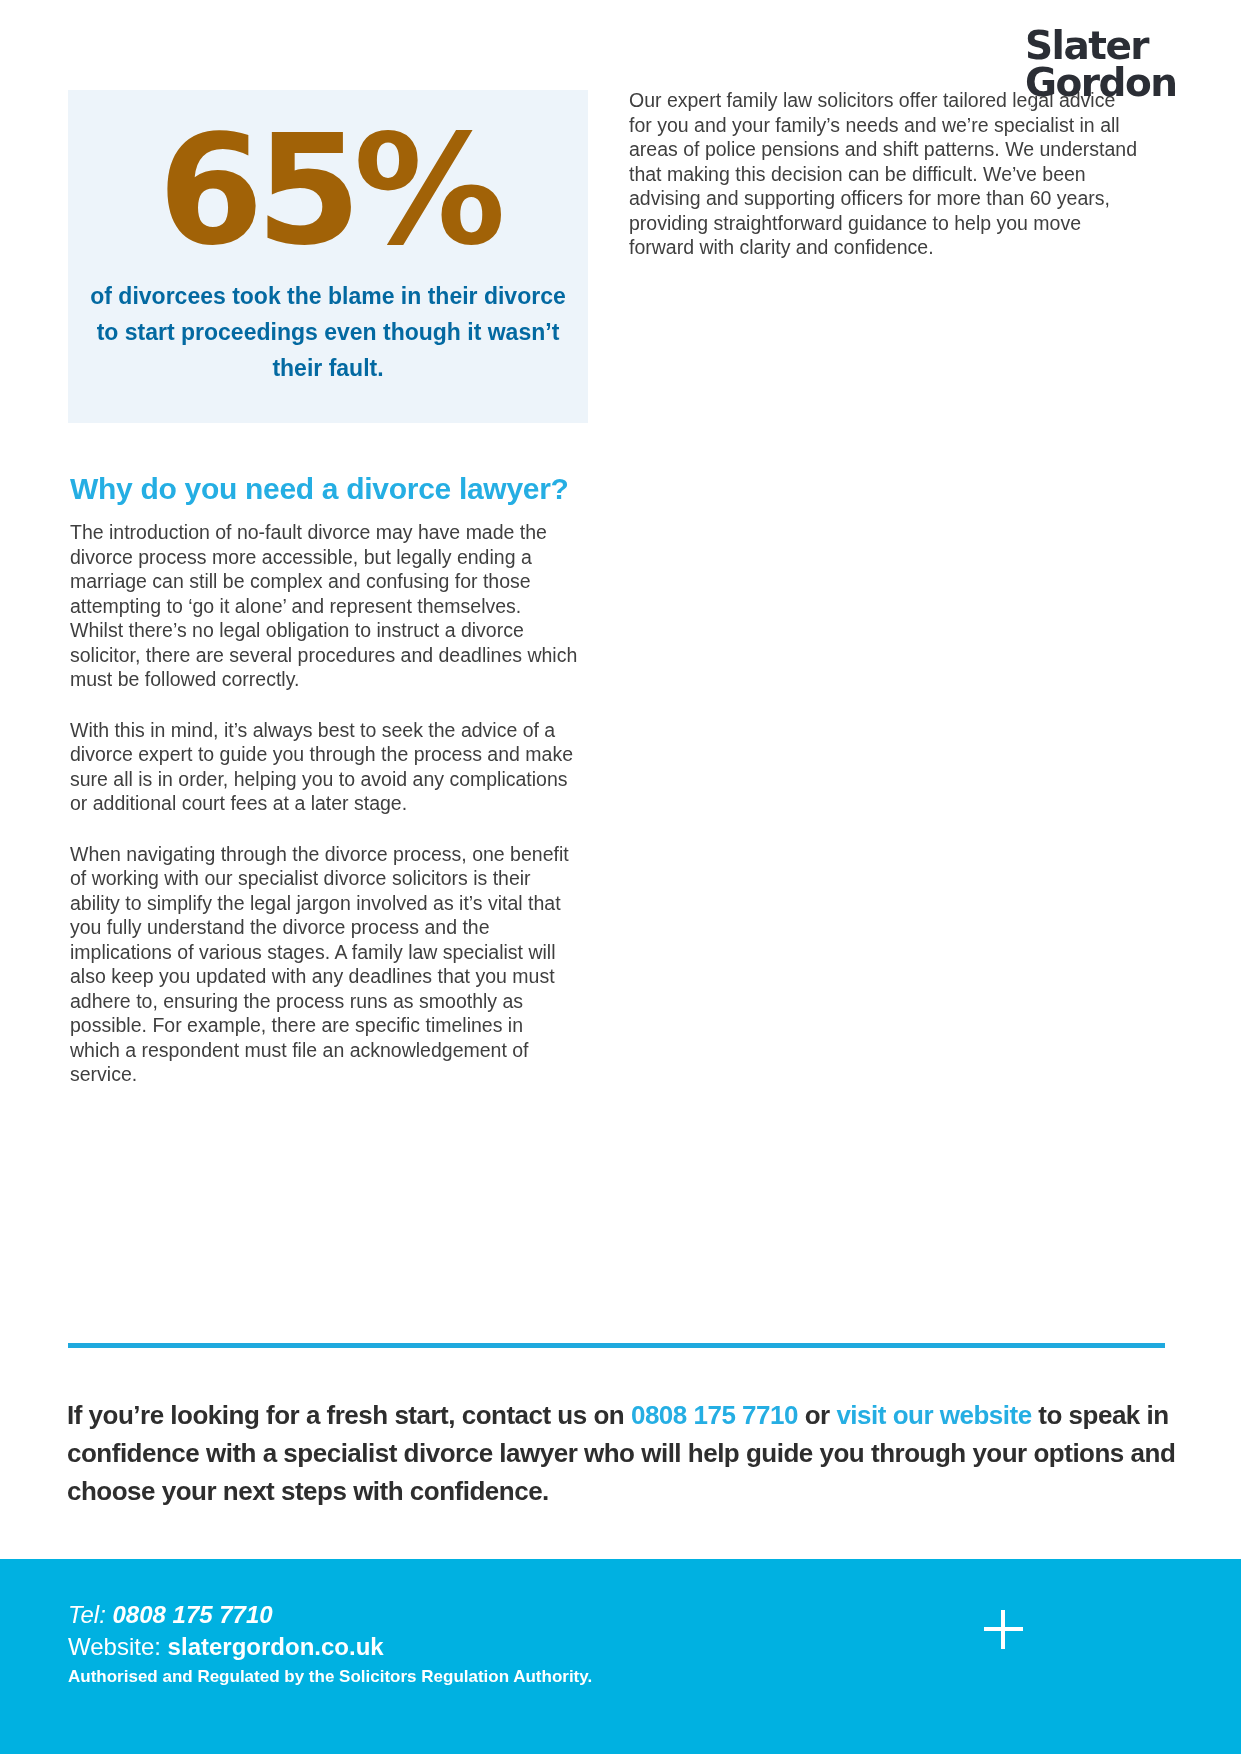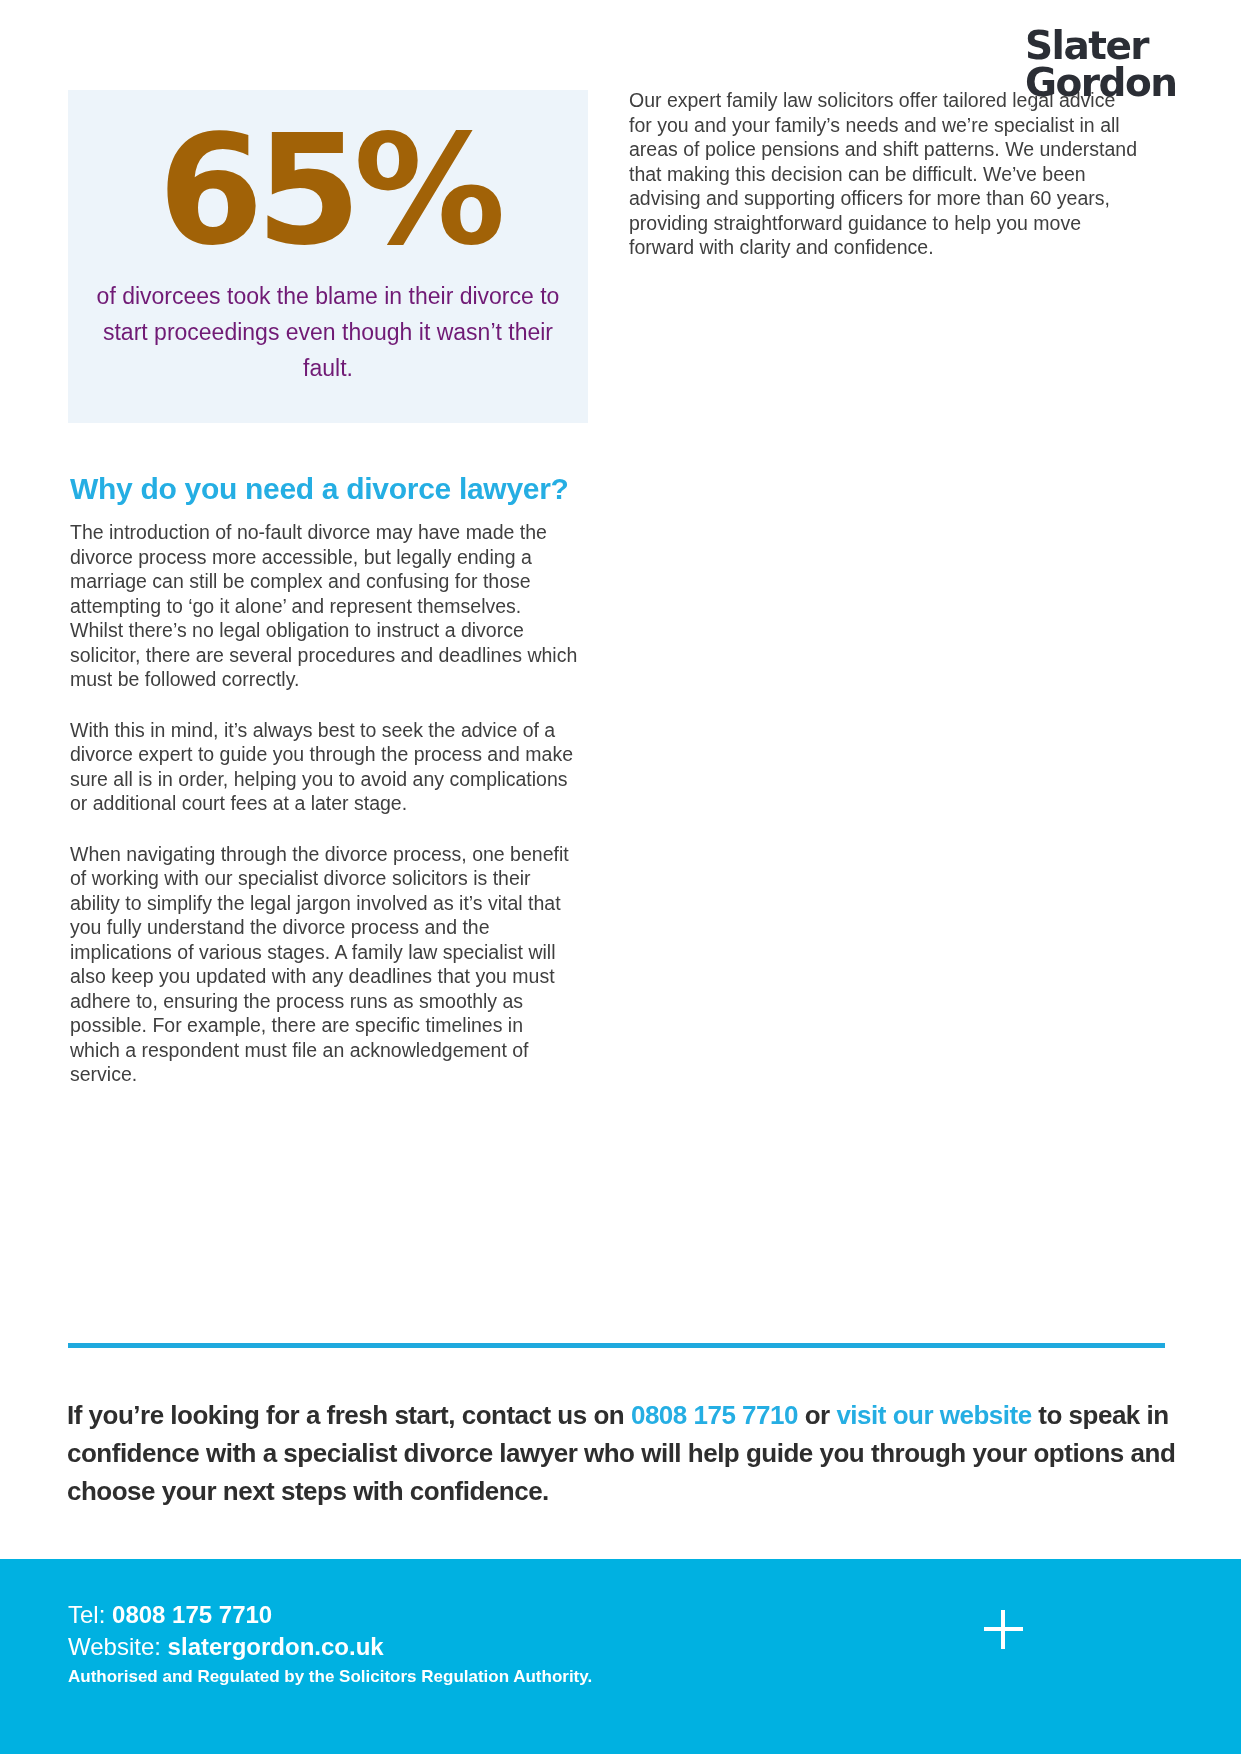--- a/index.html
+++ b/index.html
@@ -26,24 +26,24 @@
     font-family:"DejaVu Sans", sans-serif;
     font-weight:700;
     font-size:152px;
     line-height:150px;
     letter-spacing:-8px;
     color:#a16207;
   }
   .stat-caption{
     margin:12px auto 0 auto;
     width:478px;
-    font-weight:400;
+    font-weight:700;
     font-size:23px;
     line-height:36px;
-    color:#701a75;
+    color:#0369a1;
   }
 
   
   .col-left{
     position:absolute;
     left:70px; top:472px;
     width:508px;
     color:#3f3f3f;
     font-size:19.5px;
     line-height:24.5px;
@@ -149,21 +149,21 @@
   }
   .tagline{
     position:absolute; left:1028px; top:1662px;
     color:#ffffff;
     font-weight:400;
     font-size:16px;
     letter-spacing:0.5px;
   }
   
   .footer{left:0; top:1559px;}
-  .footer .tel-line{top:43px;}
+  .footer .tel-line{top:43px;font-style:italic;}
   .footer .web-line{top:75px;}
   .footer .reg{top:110px;}
   .plus-icon{top:51px;}
   .wordmark{top:27px;}
   .tagline{top:103px;}
 </style>
 </head>
 <body>
 
 <div class="page">

